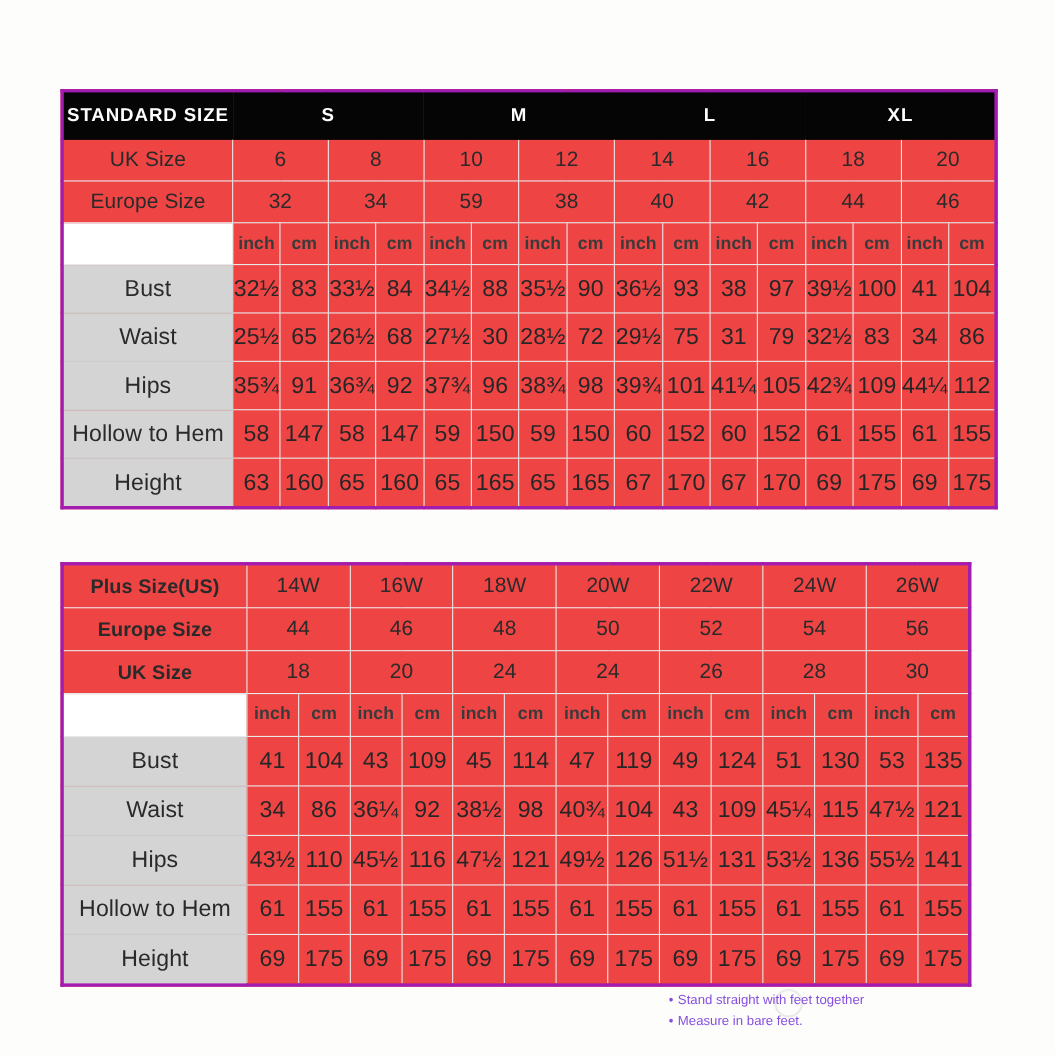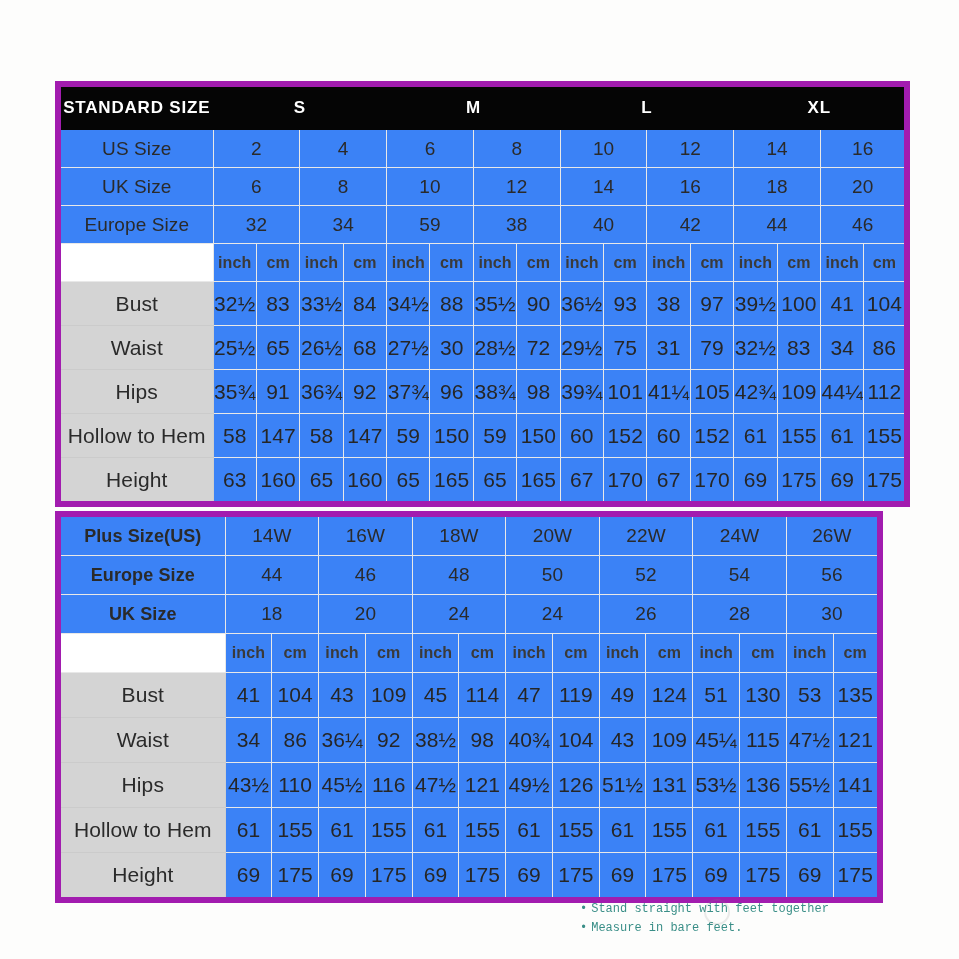--- a/index.html
+++ b/index.html
@@ -27,22 +27,22 @@
     position: absolute;
     left: 55px;
     top: 511px;
     width: 828px;
   }
 
   table.size-table {
     border-collapse: collapse;
     width: 100%;
     table-layout: fixed;
-    background: #3b82f6;
-    border: 6px solid #a21caf;
+    background: #ef4444;
+    border: 3px solid #a21caf;
     padding-left: 14px;
   }
 
   table.size-table td,
   table.size-table th {
     border: 1px solid #e8e8e8;
     text-align: center;
     vertical-align: middle;
     font-weight: normal;
     padding: 0;
@@ -98,26 +98,26 @@
     font-size: 18px;
   }
   table.plus-table tr.unit-row td { height: 38px; font-size: 16px; }
   table.plus-table tr.meas-row td { height: 44px; font-size: 21px; }
 
   .blank-cell { background: #ffffff; }
 
   
   #footnotes {
     position: absolute;
-    left: 580px;
+    left: 608px;
     top: 900px;
     font-size: 12px;
-    color: #0f766e;
+    color: #6d28d9;
     line-height: 1.55;
-    font-family: Liberation Mono, monospace;
+    font-family: Liberation Sans, sans-serif;
   }
   #footnotes .note {
     white-space: nowrap;
     opacity: 0.82;
   }
   #footnotes .note::before {
     content: "\2022";
     margin-right: 4px;
   }
   .wm {
@@ -150,31 +150,20 @@
     </colgroup>
     <tbody>
       <tr class="band-row">
         <th class="band-title" colspan="1">STANDARD SIZE</th>
         <th colspan="4">S</th>
         <th colspan="4">M</th>
         <th colspan="4">L</th>
         <th colspan="4">XL</th>
       </tr>
 
-      <tr class="size-row">
-        <td class="row-label">US Size</td>
-        <td class="val" colspan="2">2</td>
-        <td class="val" colspan="2">4</td>
-        <td class="val" colspan="2">6</td>
-        <td class="val" colspan="2">8</td>
-        <td class="val" colspan="2">10</td>
-        <td class="val" colspan="2">12</td>
-        <td class="val" colspan="2">14</td>
-        <td class="val" colspan="2">16</td>
-      </tr>
 
       <tr class="size-row">
         <td class="row-label">UK Size</td>
         <td class="val" colspan="2">6</td>
         <td class="val" colspan="2">8</td>
         <td class="val" colspan="2">10</td>
         <td class="val" colspan="2">12</td>
         <td class="val" colspan="2">14</td>
         <td class="val" colspan="2">16</td>
         <td class="val" colspan="2">18</td>

